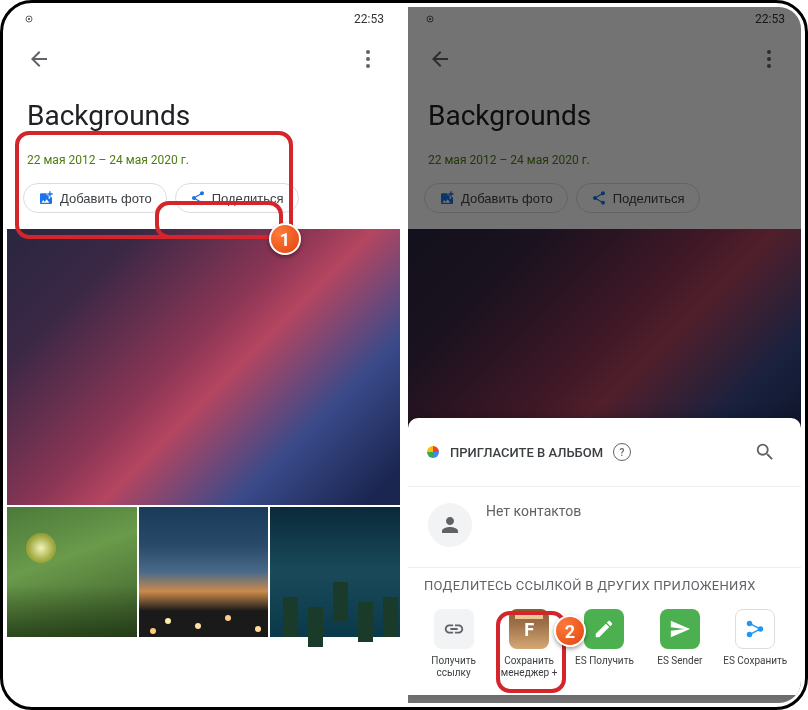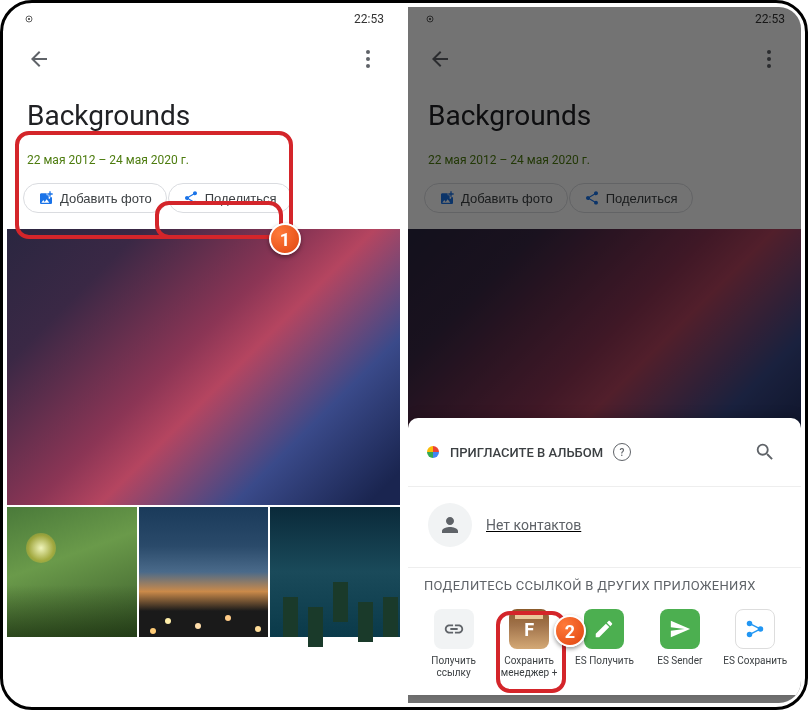--- a/index.html
+++ b/index.html
@@ -15,21 +15,21 @@
 .status-icons svg { width: 12px; height: 12px; }
 
 .top-bar { height: 56px; display: flex; align-items: center; justify-content: space-between; padding: 0 12px; }
 .icon-btn { width: 40px; height: 40px; border: none; background: none; cursor: pointer; display: flex; align-items: center; justify-content: center; border-radius: 20px; }
 .icon-btn svg { width: 24px; height: 24px; fill: #5f6368; }
 
 .album-header { padding: 12px 20px 16px; }
 .album-title { font-size: 28px; font-weight: 400; color: #202124; margin-bottom: 21px; font-family: 'Google Sans', Roboto, sans-serif; }
 .album-date { font-size: 12px; color: #4d7c0f; }
 
-.action-row { display: flex; gap: 1px; padding: 0 16px 16px; }
+.action-row { display: flex; gap: 8px; padding: 0 16px 16px; }
 .chip { display: flex; align-items: center; gap: 6px; padding: 6px 14px; border: 1px solid #dadce0; border-radius: 20px; background: #fff; font-size: 13px; color: #3c4043; cursor: pointer; }
 .chip svg { width: 16px; height: 16px; fill: #1a73e8; }
 
 .photos-area { position: relative; }
 .hero-img { width: 100%; height: 276px; background: linear-gradient(135deg, #2a2640 0%, #3a2845 20%, #8b3555 45%, #b54560 55%, #3a4a8a 75%, #1a2550 95%); }
 
 .thumbs { display: flex; gap: 2px; margin-top: 2px; }
 .thumb { flex: 1; height: 130px; }
 .t1 { background: linear-gradient(160deg, #4a7a3a 0%, #6a9a4a 40%, #3a5a2a 100%); position: relative; overflow: hidden; }
 .t1::before { content:''; position:absolute; top:20%; left:15%; width:30px; height:30px; background: radial-gradient(circle, rgba(255,255,200,0.9) 0%, rgba(255,200,50,0.4) 60%, transparent 100%); border-radius:50%; }
@@ -42,21 +42,21 @@
 .overlay { position: absolute; inset: 0; background: rgba(0,0,0,0.55); }
 
 .share-sheet { position: absolute; left:0; right:0; bottom:8px; background:#fff; border-top-left-radius: 10px; border-top-right-radius: 10px; box-shadow: 0 -2px 12px rgba(0,0,0,0.2); }
 .sheet-header { display:flex; align-items:center; padding: 14px 16px; gap:8px; font-size:13px; font-weight:500; color:#3c4043; border-bottom: 1px solid #eee; }
 .sheet-header .title { flex:0 0 auto; }
 .g-icon { width:18px; height:18px; }
 .help-icon { width:18px; height:18px; border:1.5px solid #5f6368; border-radius:50%; display:flex; align-items:center; justify-content:center; font-size:10px; color:#5f6368; margin-left:2px; }
 .search-icon { margin-left:auto; }
 .search-icon svg { width:22px; height:22px; fill:#5f6368; }
 
-.contact-row { display:flex; align-items:center; gap:14px; padding:16px 20px 20px;text-decoration:underline; }
+.contact-row { display:flex; gap:14px; padding:16px 20px 20px; }
 .contact-avatar { width:44px; height:44px; border-radius:50%; background:#f1f3f4; display:flex; align-items:center; justify-content:center; }
 .contact-avatar svg { width:24px; height:24px; fill:#5f6368; }
 .contact-text { font-size:14px; color:#5f6368; }
 
 .share-label { padding: 10px 16px 10px; font-size:13px; color:#5f6368; letter-spacing:0.3px; border-top: 1px solid #eee; }
 .share-apps { display:flex; justify-content: space-around; padding: 6px 8px 16px; }
 .app { width:72px; display:flex; flex-direction:column; align-items:center; gap:6px; cursor:pointer; }
 .app-icon { width:40px; height:40px; border-radius:8px; display:flex; align-items:center; justify-content:center; }
 .app-label { font-size:10px; color:#3c4043; text-align:center; line-height:1.2; }
 

